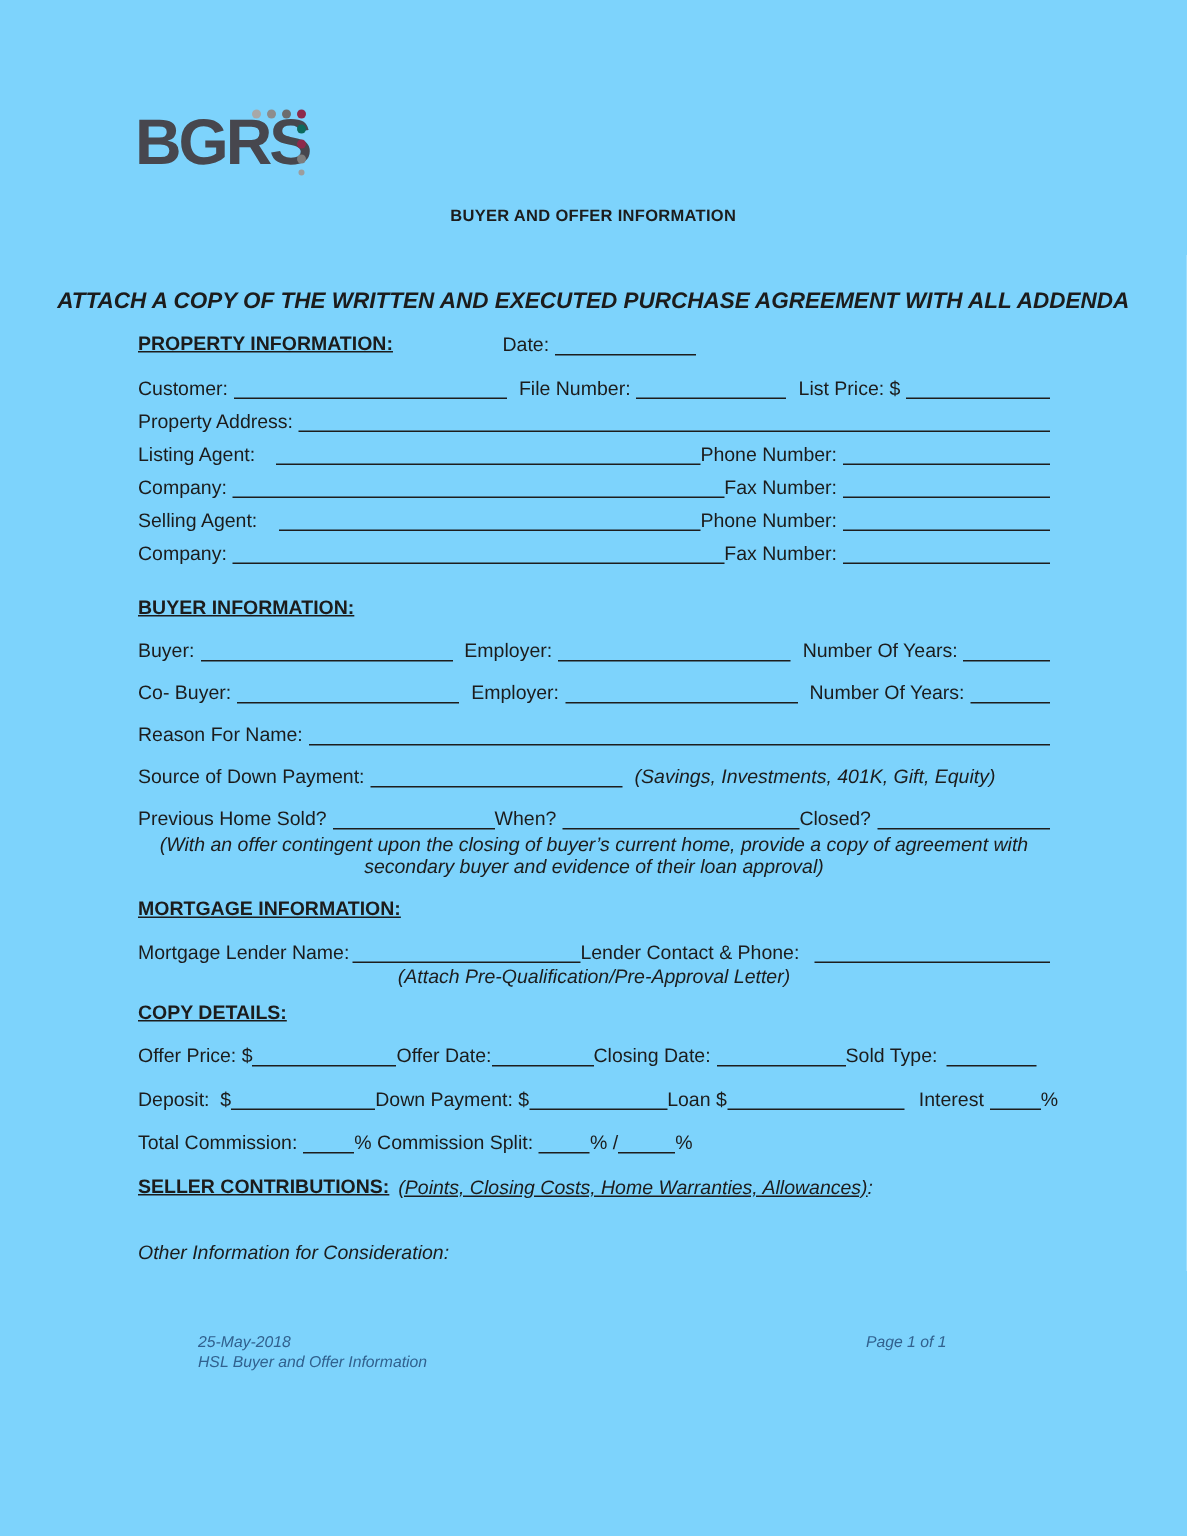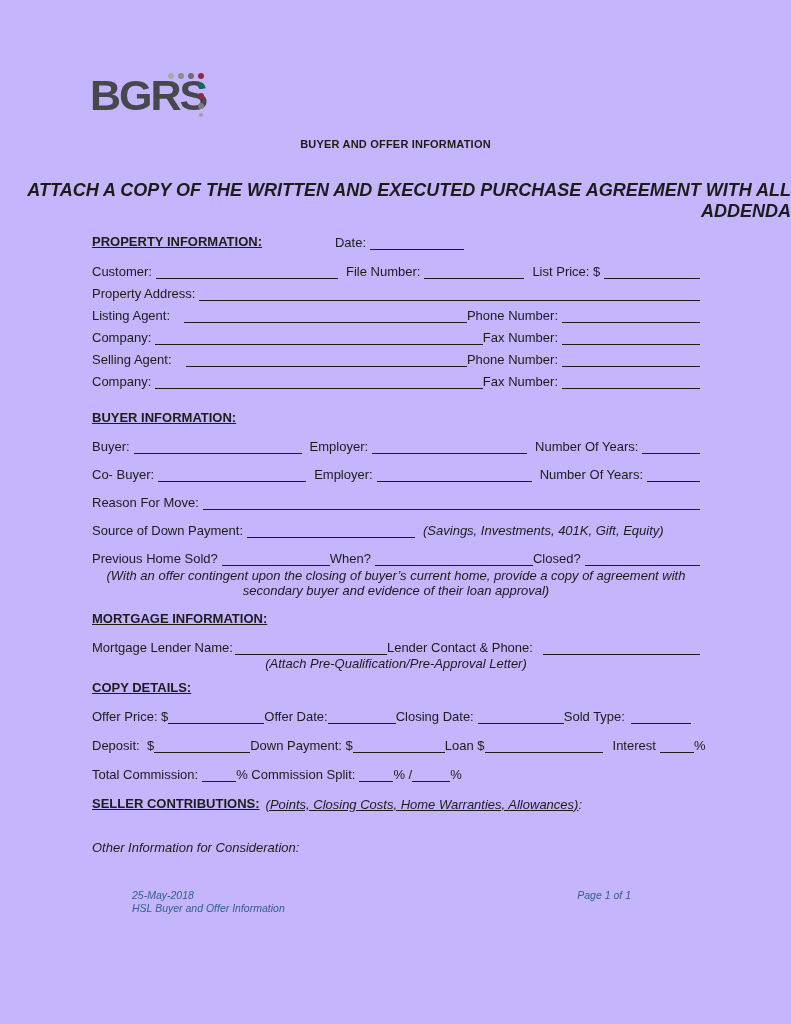--- a/index.html
+++ b/index.html
@@ -1,37 +1,37 @@
 <!DOCTYPE html>
 <html lang="en"><head>
 <meta charset="utf-8">
 <style>
   html,body{margin:0;padding:0;}
   body{
     width:791px;height:1024px;background:#ffffff;
     font-family:"Liberation Sans", sans-serif;
     color:#1c1c1c;font-size:13px;
   }
-  .page{position:relative;width:791px;height:1024px;background:#c4b5fd;overflow:hidden;}
+  .page{position:relative;width:791px;height:1024px;background:#7dd3fc;overflow:hidden;}
 
   
   .logo{position:relative;margin:70px 0 0 90px;width:150px;height:52px;}
   .logo-text{font-size:43px;line-height:50px;font-weight:700;letter-spacing:-2px;color:#47474e;}
   .dot{position:absolute;width:6px;height:6px;border-radius:50%;}
   .dr1{left:78px;top:3px;background:#a8a8a8;}
   .dr2{left:88px;top:3px;background:#8d8d8d;}
   .dr3{left:98px;top:3px;background:#6d6d6d;}
   .dr4{left:108px;top:3px;background:#8d2a4b;}
   .dc1{left:108px;top:13px;background:#0c6a5d;}
   .dc2{left:108px;top:23px;background:#8d2a4b;}
   .dc3{left:108px;top:33px;background:#7d7d7d;}
   .dc4{left:109px;top:43px;width:4px;height:4px;background:#9d9d9d;}
 
   .title{margin:16px 0 0 0;text-align:center;font-size:11px;font-weight:700;letter-spacing:.2px;}
-  .subtitle{margin:30px 0 0 0;text-align:right;font-size:18px;font-weight:700;font-style:italic;}
+  .subtitle{margin:42px 0 0 0;text-align:center;font-size:15px;font-weight:700;font-style:italic;}
 
   .content{margin:12px 91px 0 92px;}
 
   .row{display:flex;align-items:center;}
   .lbl{white-space:pre;flex:none;line-height:15px;}
   .ln{border-bottom:1.3px solid #1d1d1d;height:14px;flex:none;margin-left:4px;}
   .g{flex:1;}
   .after{margin-left:8px;}
   .sect{font-weight:700;text-decoration:underline;line-height:16px;}
   .note{text-align:center;font-style:italic;line-height:15px;}
@@ -134,21 +134,21 @@
     <div class="row mt13">
       <span class="lbl">Co- Buyer:</span>
       <span class="ln" style="width:148px;"></span>
       <span class="lbl after">Employer:</span>
       <span class="ln" style="width:155px;"></span>
       <span class="lbl after">Number Of Years:</span>
       <span class="ln g"></span>
     </div>
 
     <div class="row mt13">
-      <span class="lbl">Reason For Move:</span>
+      <span class="lbl">Reason For Name:</span>
       <span class="ln g"></span>
     </div>
 
     <div class="row mt13">
       <span class="lbl">Source of Down Payment:</span>
       <span class="ln" style="width:168px;"></span>
       <span class="lbl hint after">(Savings, Investments, 401K, Gift, Equity)</span>
     </div>
 
     <div class="row mt13">

